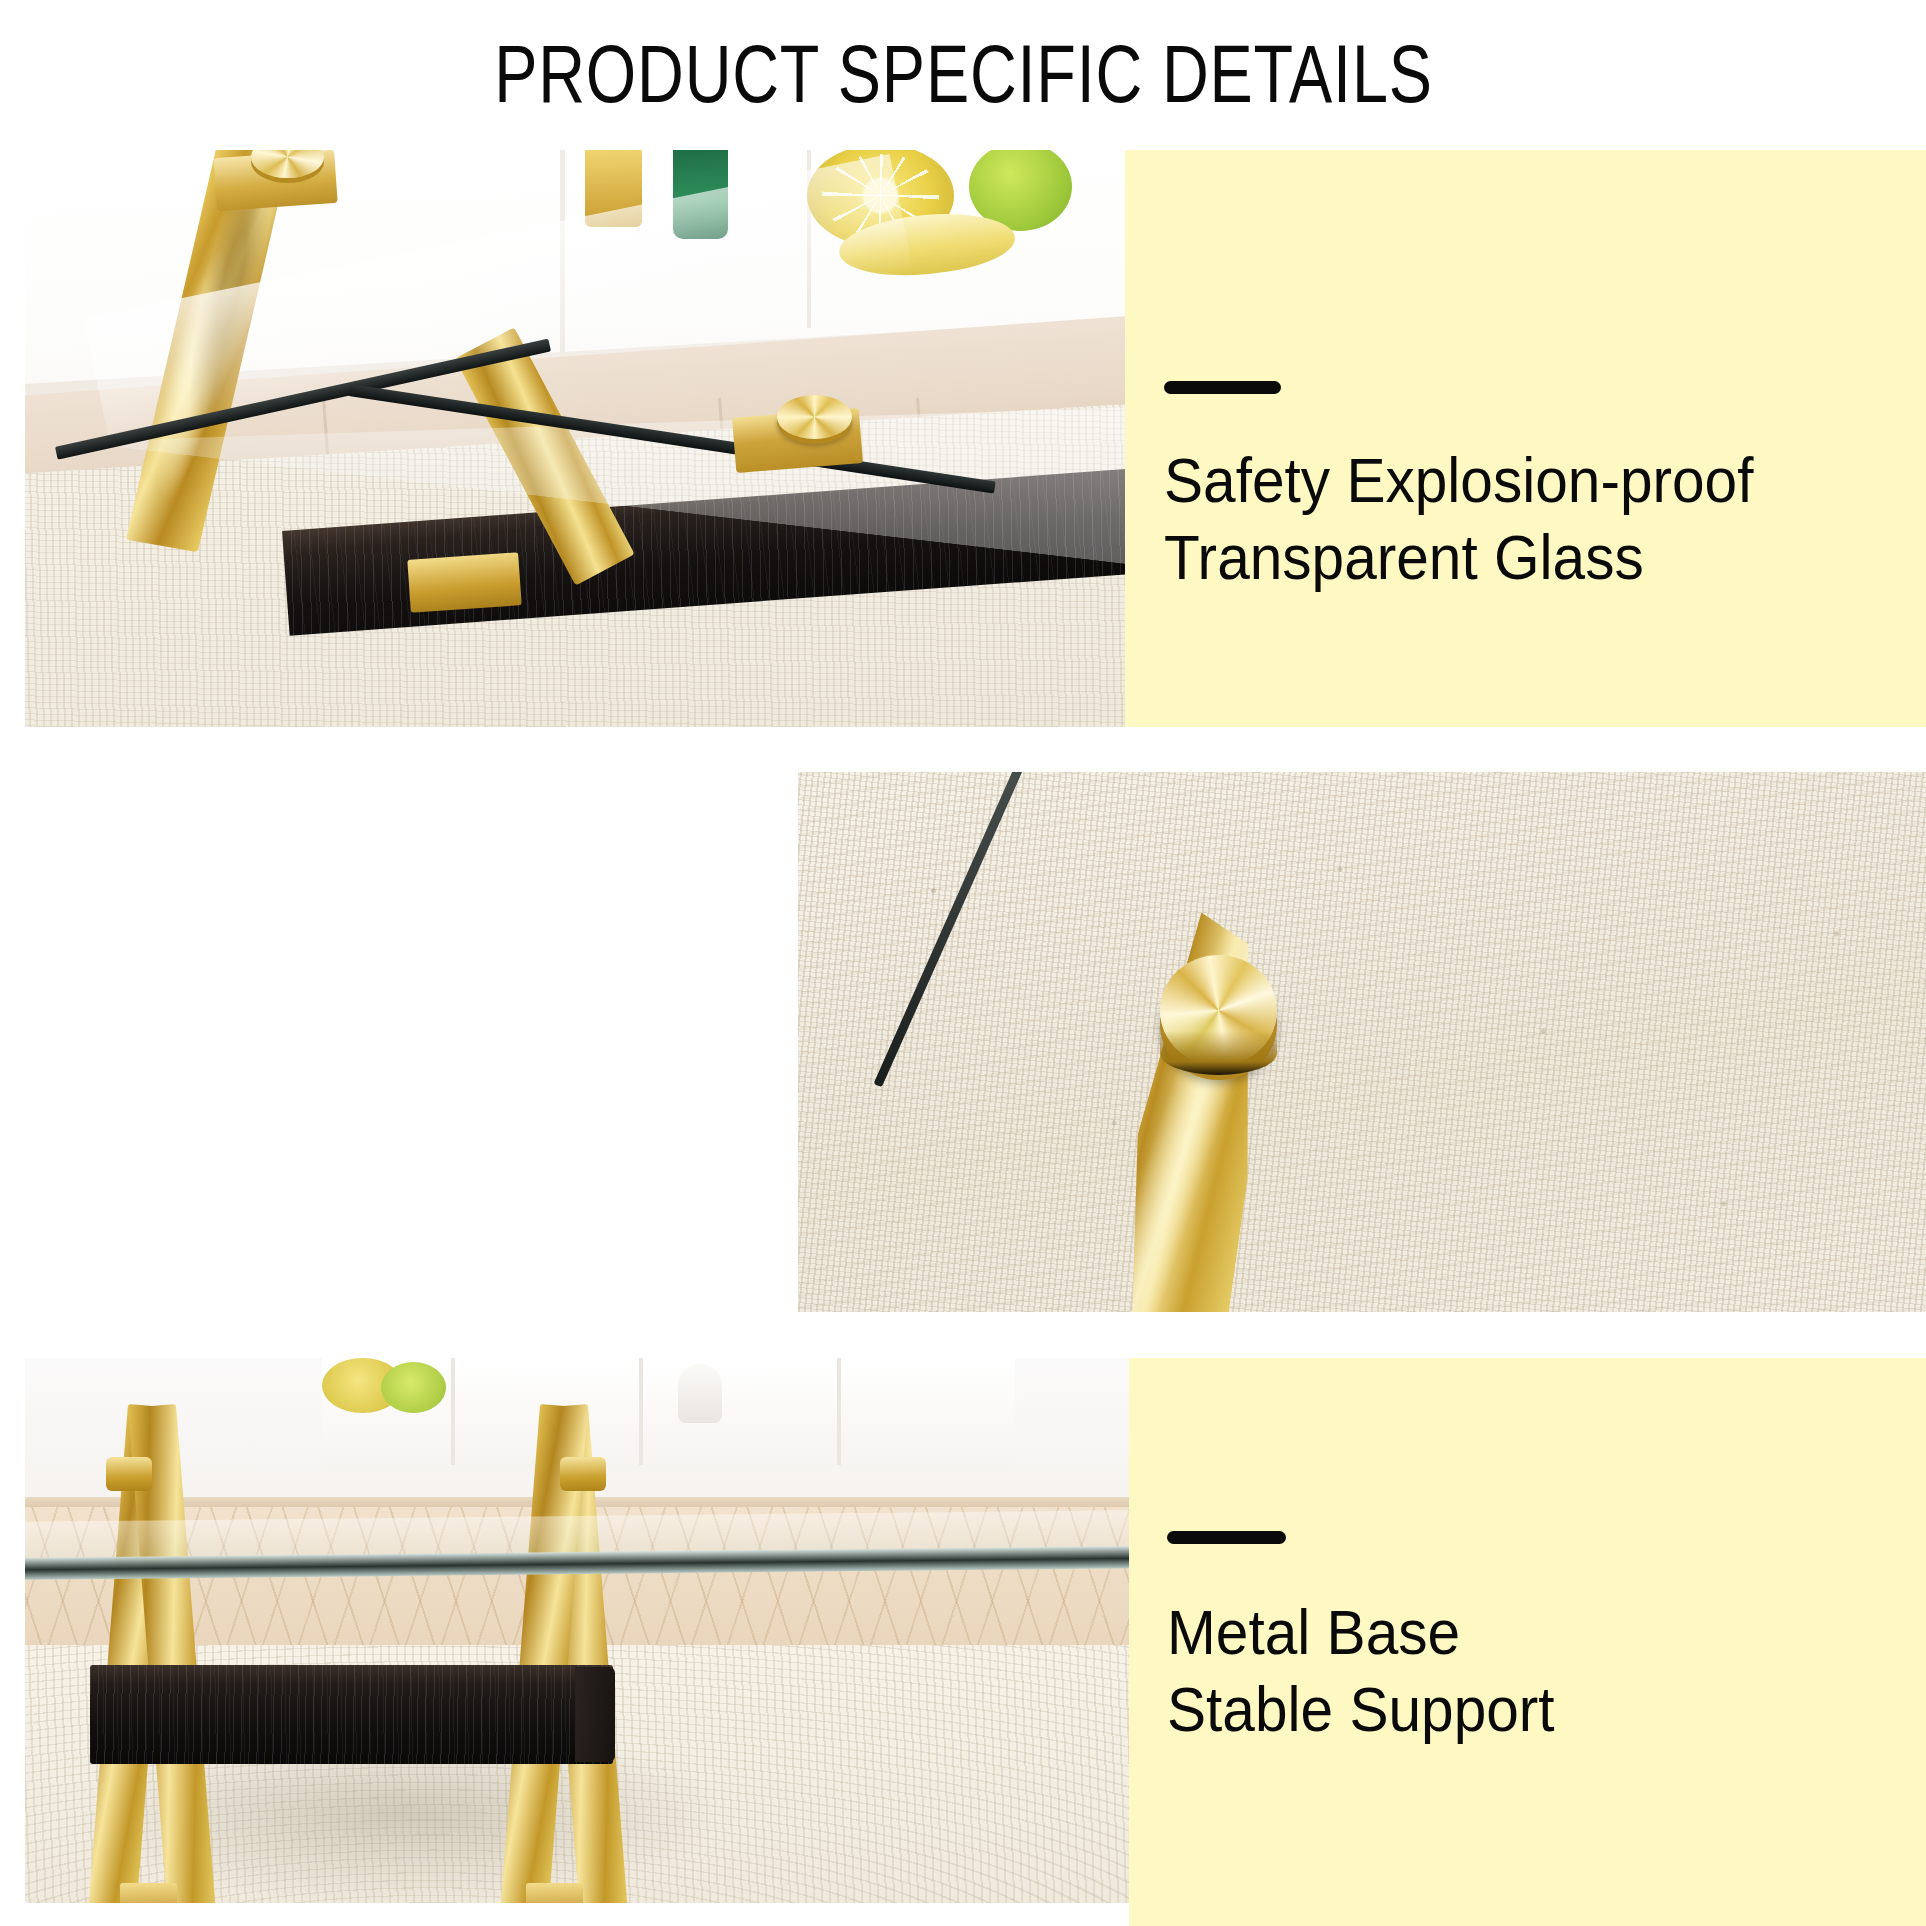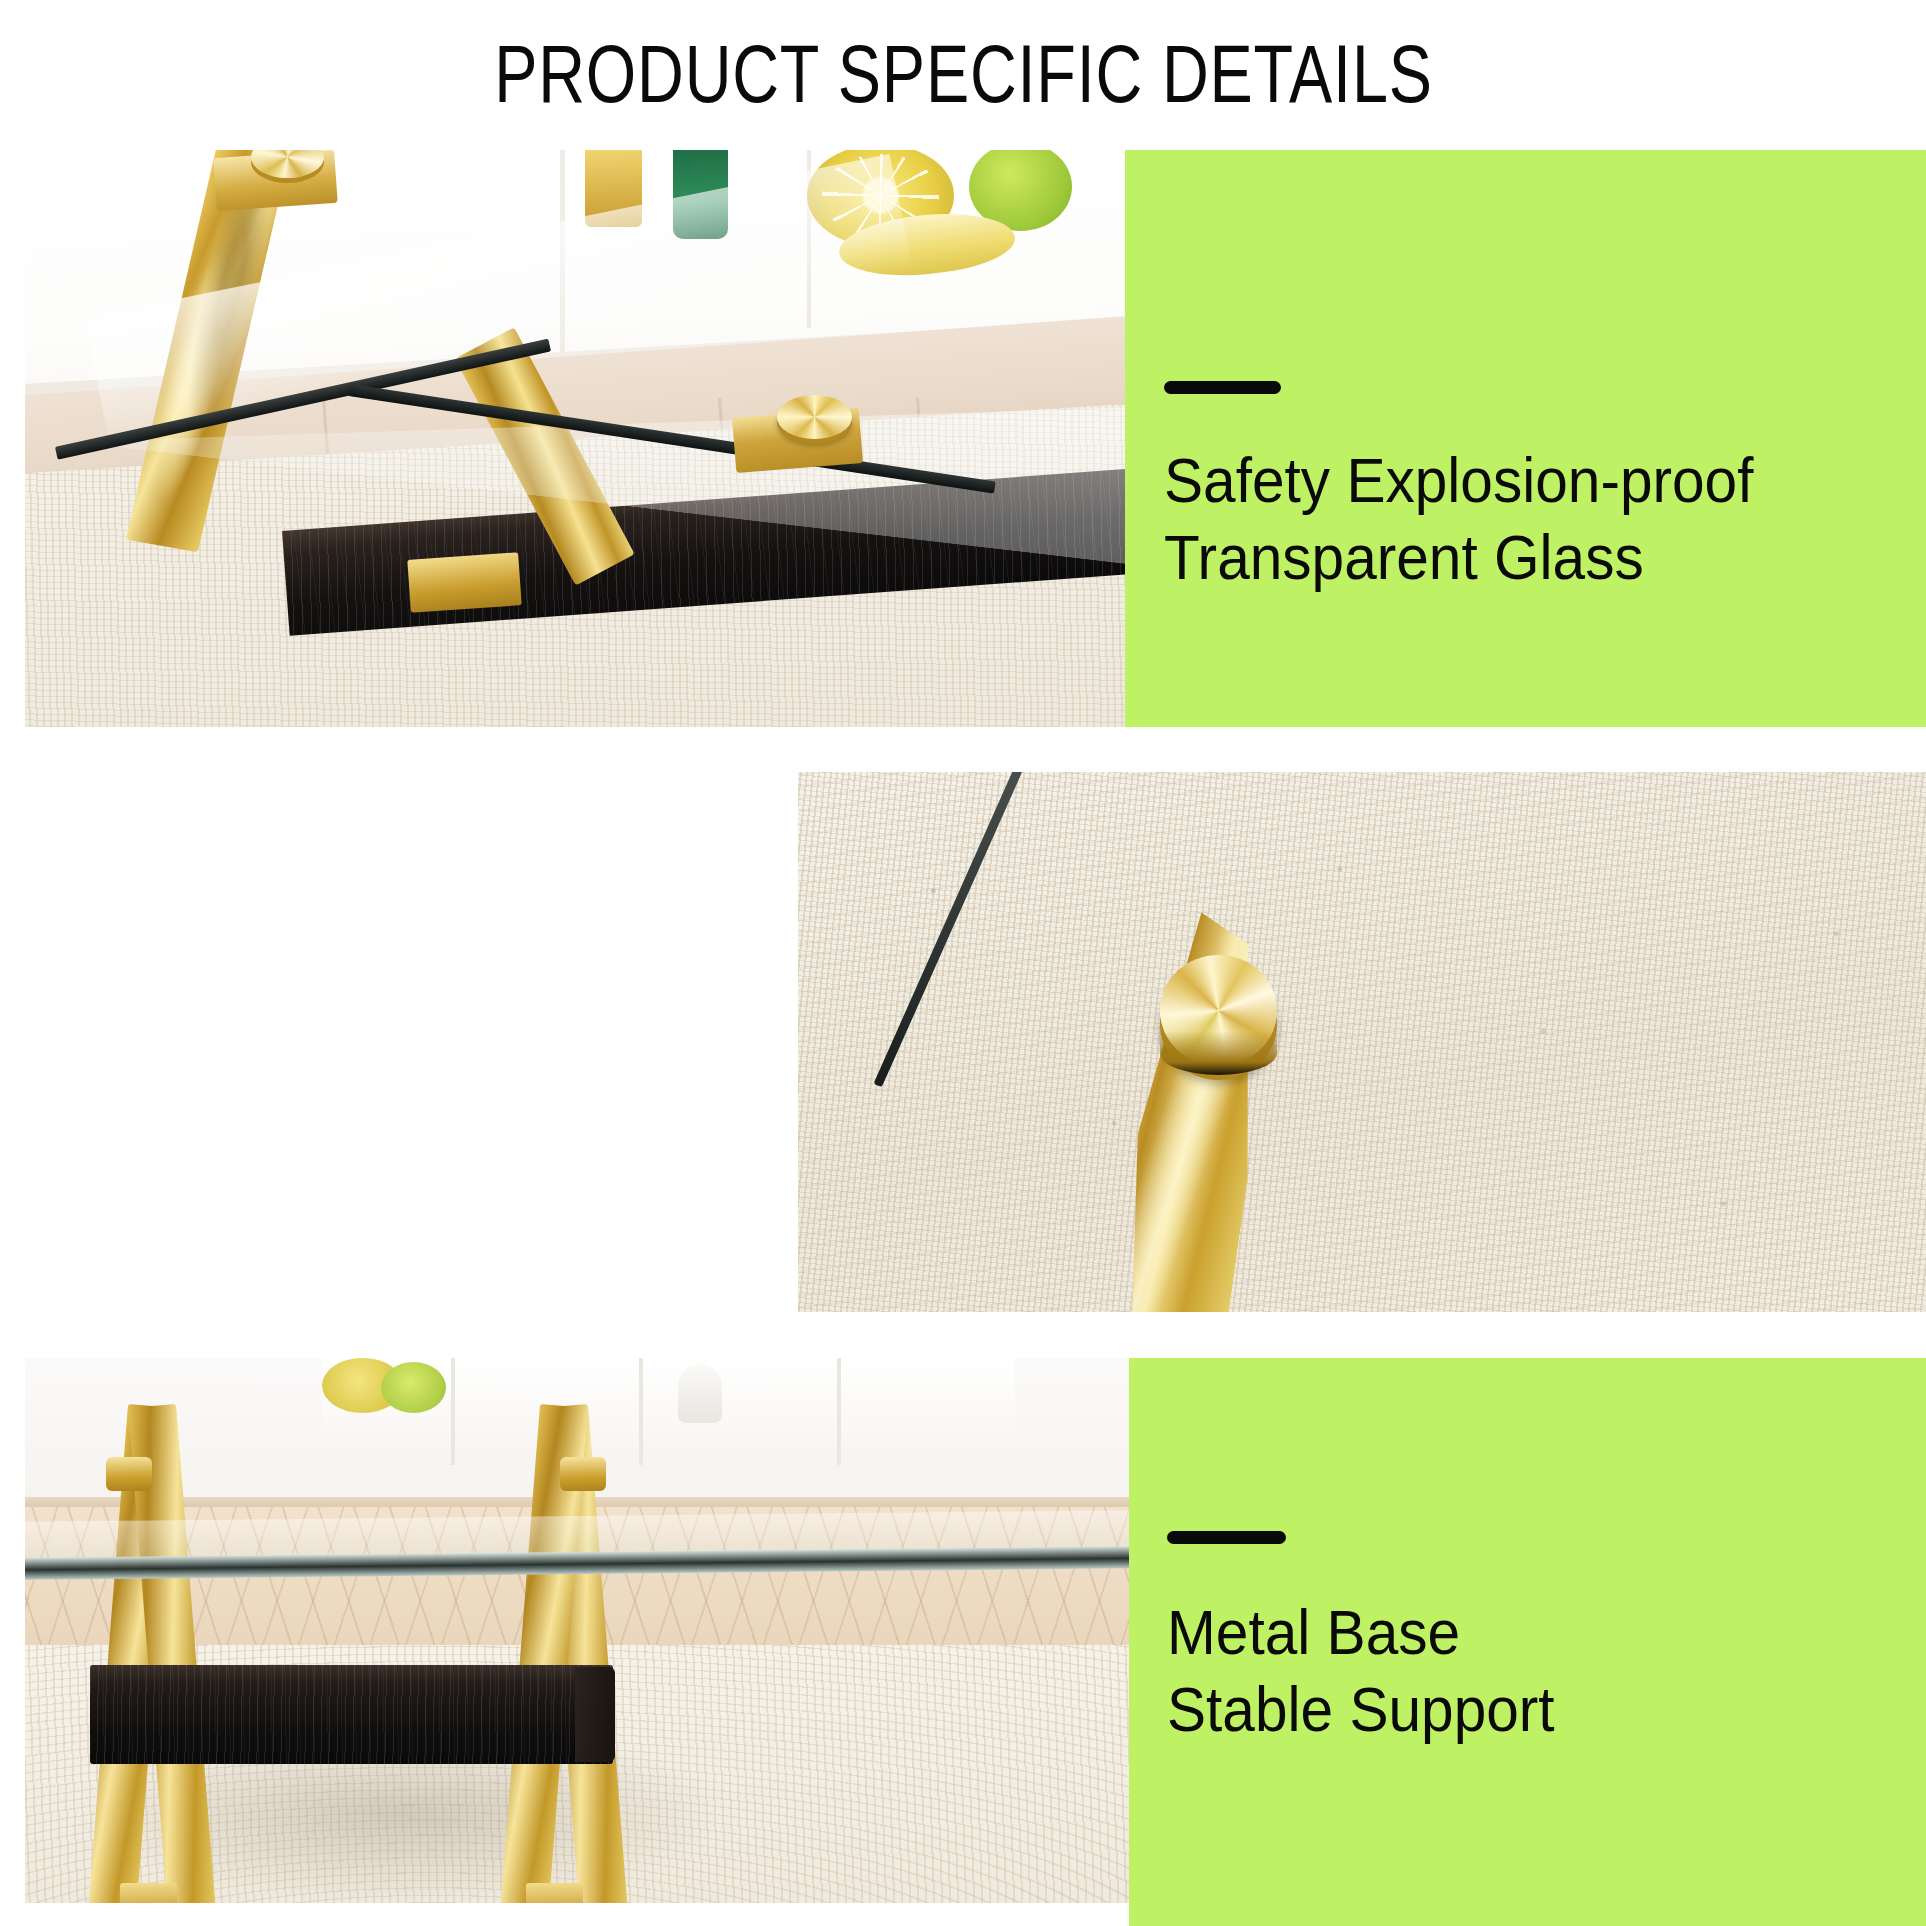--- a/index.html
+++ b/index.html
@@ -29,21 +29,21 @@
     color: #0a0a0a;
     font-weight: 400;
     transform: scaleX(0.80);
     transform-origin: 50% 50%;
     white-space: nowrap;
   }
 
   
   .row { position: absolute; }
 
-  .cream { background: #bef264; text-decoration: underline; }
+  .cream { background: #fef9c3; text-decoration: underline; }
 
   .photo {
     position: absolute;
     overflow: hidden;
     background: #f3f0ea;
   }
   .photo .layer { position: absolute; }
 
   
   .caption { position: absolute; }

